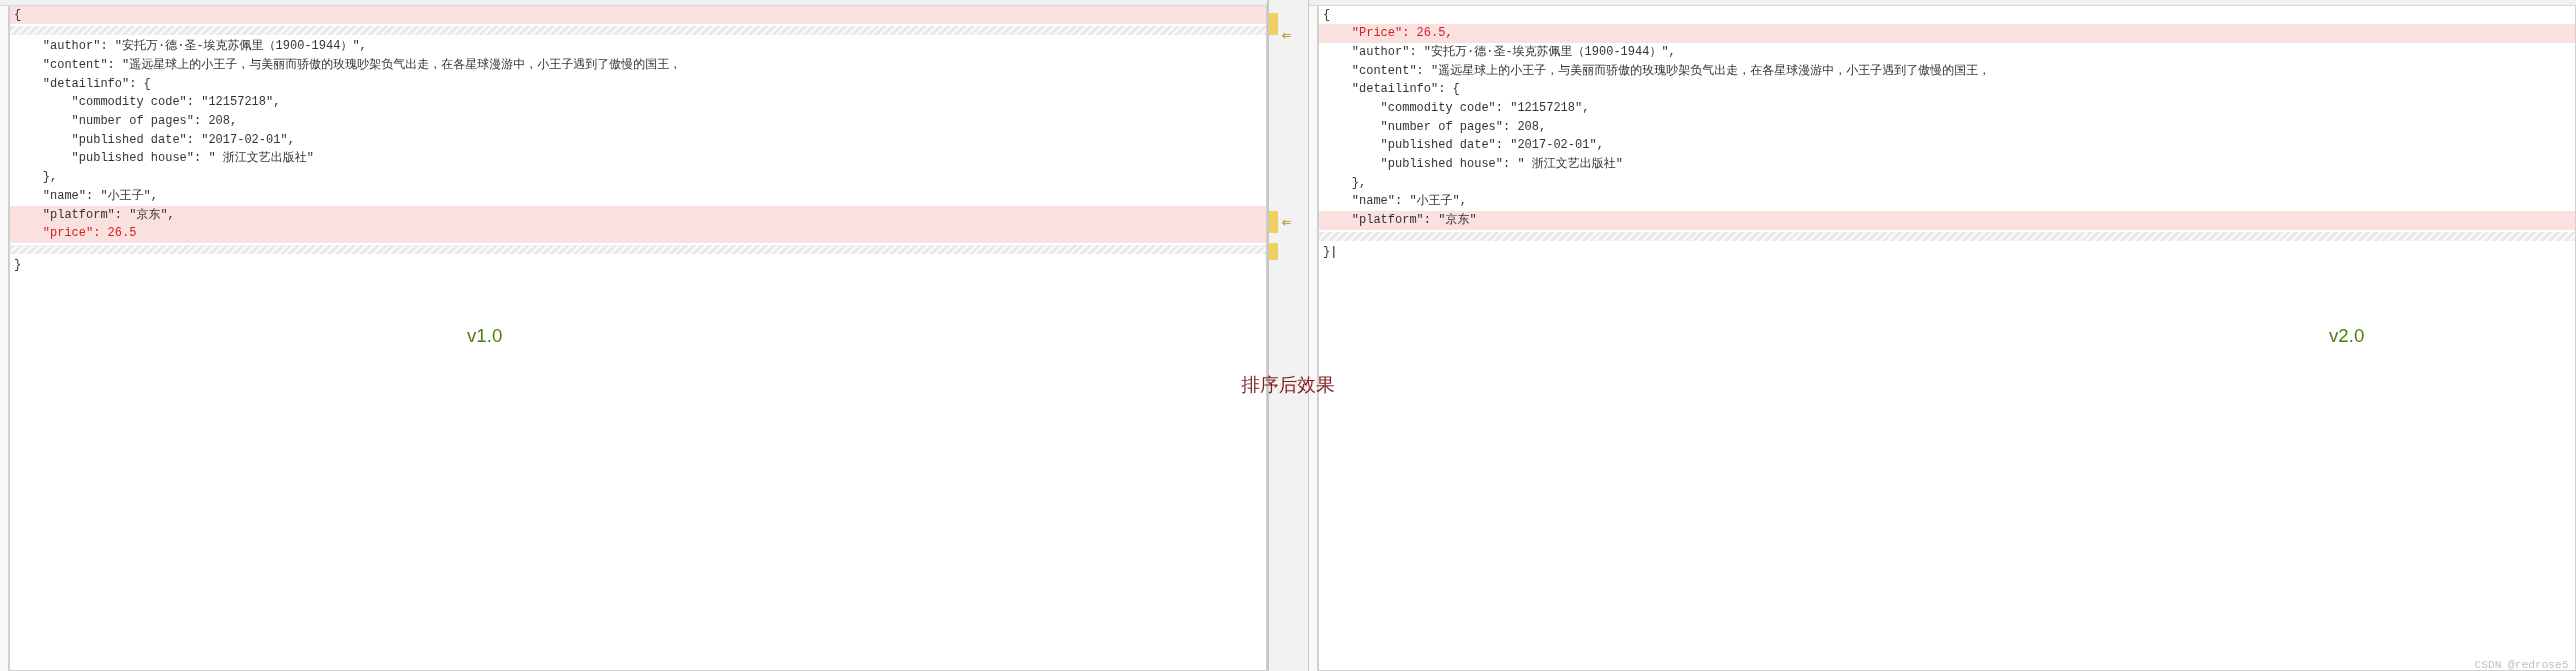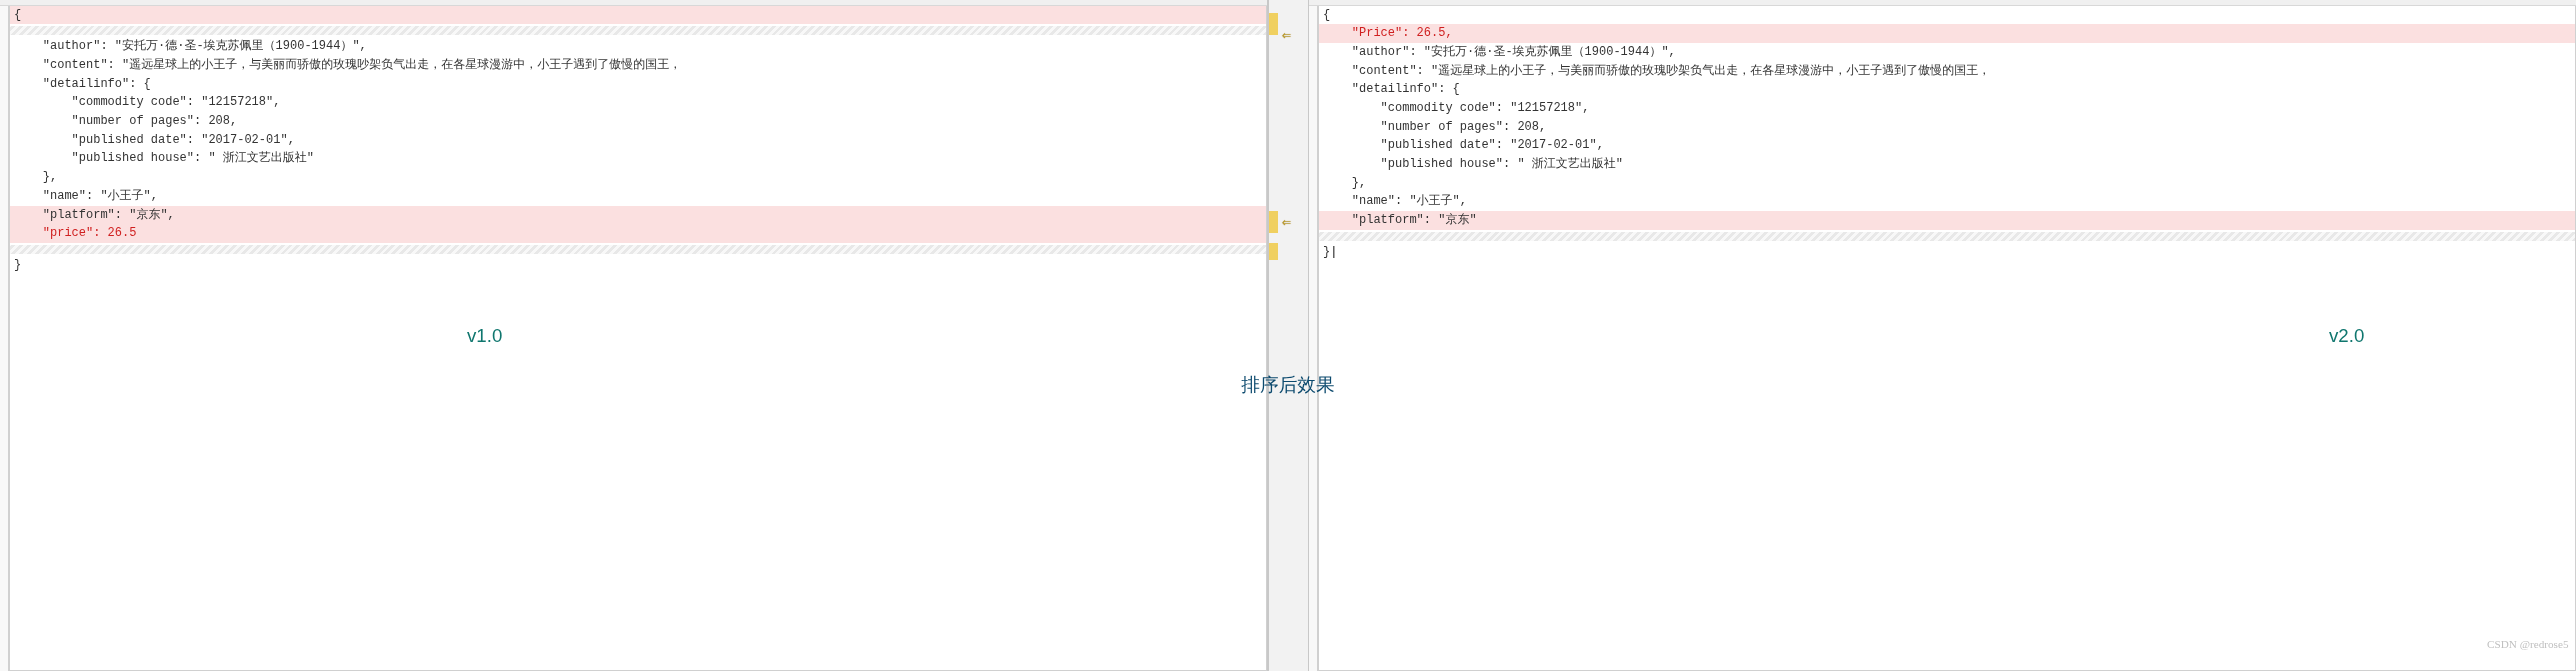--- a/index.html
+++ b/index.html
@@ -94,48 +94,48 @@
         -45deg,
         #e8e8e8,
         #e8e8e8 2.8px,
         #f8f8f8 2.8px,
         #f8f8f8 5.6px
       );
       margin: 1.9px 0;
     }
     .version-label {
       position: absolute;
-      color: #0f766e;
+      color: #4d7c0f;
       font-size: 18.7px;
       font-family: sans-serif;
     }
     .version-left {
       left: 467px;
       top: 325px;
     }
     .version-right {
       left: 1020px;
       top: 325px;
     }
     .center-label {
       position: absolute;
       left: 50%;
       transform: translateX(-50%);
       top: 372px;
-      color: #0c4a6e;
+      color: #7f1d1d;
       font-size: 18.7px;
       font-family: sans-serif;
     }
     .watermark {
       position: absolute;
       right: 7.5px;
-      bottom: 21px;
+      bottom: 0;
       color: #c0c0c0;
       font-size: 11.2px;
-      font-family: Liberation Serif, serif;
+      font-family: Liberation Mono, monospace;
     }
     .cursor-caret::after {
       content: "|";
       color: #000;
     }
     .pane-header {
       height: 5.6px;
       background: #f0f0f0;
       border-bottom: 0.9px solid #d8d8d8;
     }

